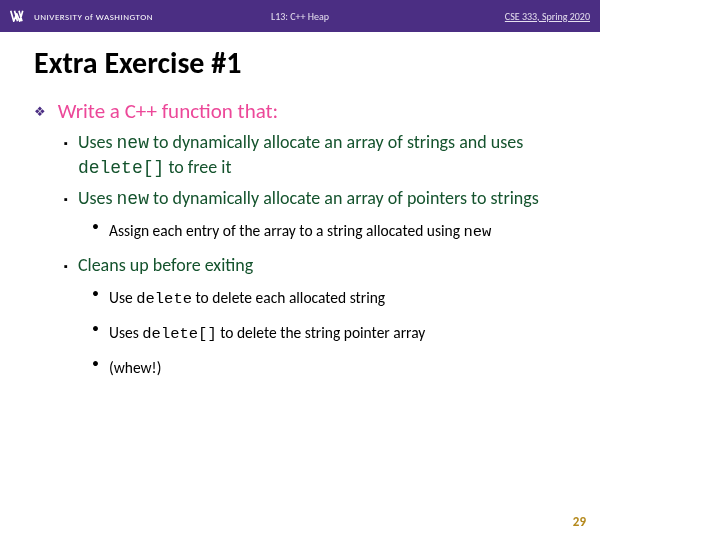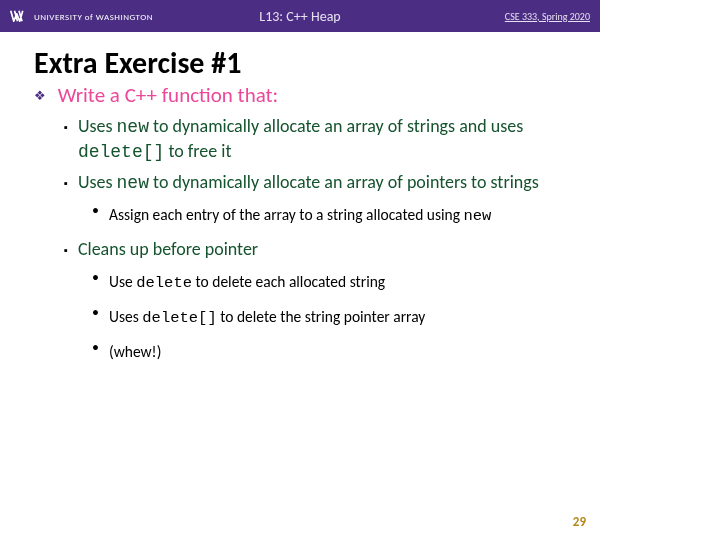--- a/index.html
+++ b/index.html
@@ -13,24 +13,24 @@
     padding: 0 10px;
     position: relative;
     color: #fff;
   }
   .uw-logo { display: flex; align-items: center; gap: 6px; }
   .w-mark {
     width: 18px; height: 14px; position: relative;
   }
   .w-mark svg { display: block; }
   .uw-text { font-size: 9px; letter-spacing: 0.5px; font-weight: 400; }
-  .lecture-label { position: absolute; left: 50%; transform: translateX(-50%); font-size: 14px; color: #e6e0ef; }
+  .lecture-label { position: absolute; left: 50%; transform: translateX(-50%); font-size: 10px; color: #e6e0ef; }
   .course-label { margin-left: auto; font-size: 10px; color: #e6e0ef; text-decoration: underline; }
   .body { flex: 1; padding: 12px 34px 0 34px; position: relative; }
-  .title { font-size: 30px; font-weight: 700; color: #000; }
+  .title { font-size: 30px; font-weight: 700; color: #000; margin-bottom: 16px; }
   ul { list-style: none; }
   .lvl1 > li { margin-bottom: 10px; }
   .lvl1 > li > .row { display: flex; align-items: flex-start; gap: 12px; }
   .bullet-diamond {
     font-size: 13px; color: #4b2e83; line-height: 28px; flex: 0 0 auto; margin-top: 1px;
   }
   .lvl1-text { font-size: 21px; color: #ec4899; line-height: 28px; }
   .lvl2 { margin-left: 30px; margin-top: 4px; }
   .lvl2 > li { margin-bottom: 6px; }
   .lvl2 > li > .row { display: flex; align-items: flex-start; gap: 10px; }
@@ -91,21 +91,21 @@
                   <span class="bullet-dot">•</span>
                   <span class="lvl3-text"><span>Assign each entry of the array to a string allocated using </span><code>new</code></span>
                 </div>
               </li>
             </ul>
           </li>
 
           <li>
             <div class="row">
               <span class="bullet-square">▪</span>
-              <span class="lvl2-text">Cleans up before pointer</span>
+              <span class="lvl2-text">Cleans up before exiting</span>
             </div>
             <ul class="lvl3">
               <li>
                 <div class="row">
                   <span class="bullet-dot">•</span>
                   <span class="lvl3-text"><span>Use </span><code>delete</code><span> to delete each allocated string</span></span>
                 </div>
               </li>
               <li>
                 <div class="row">

